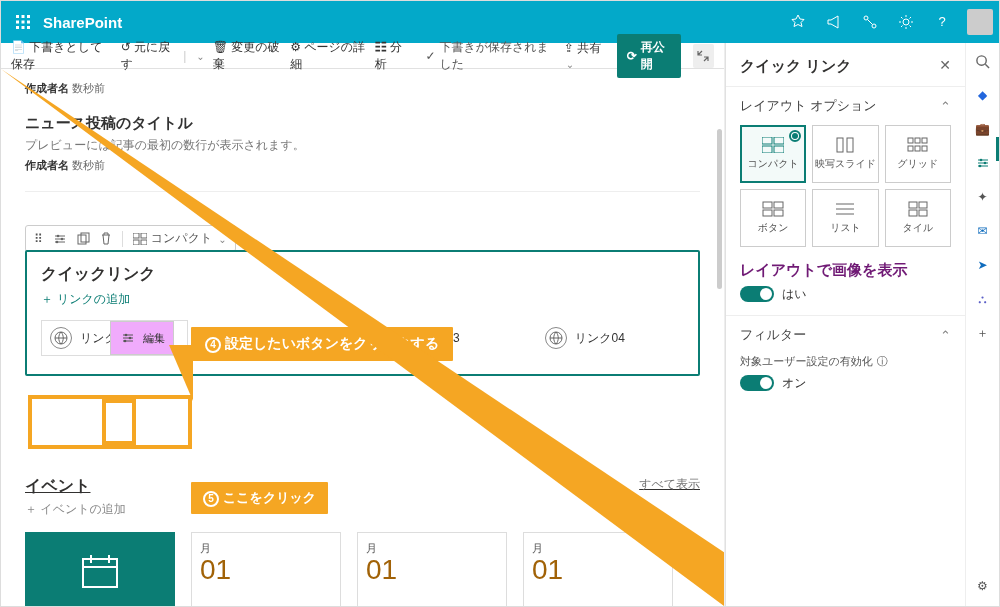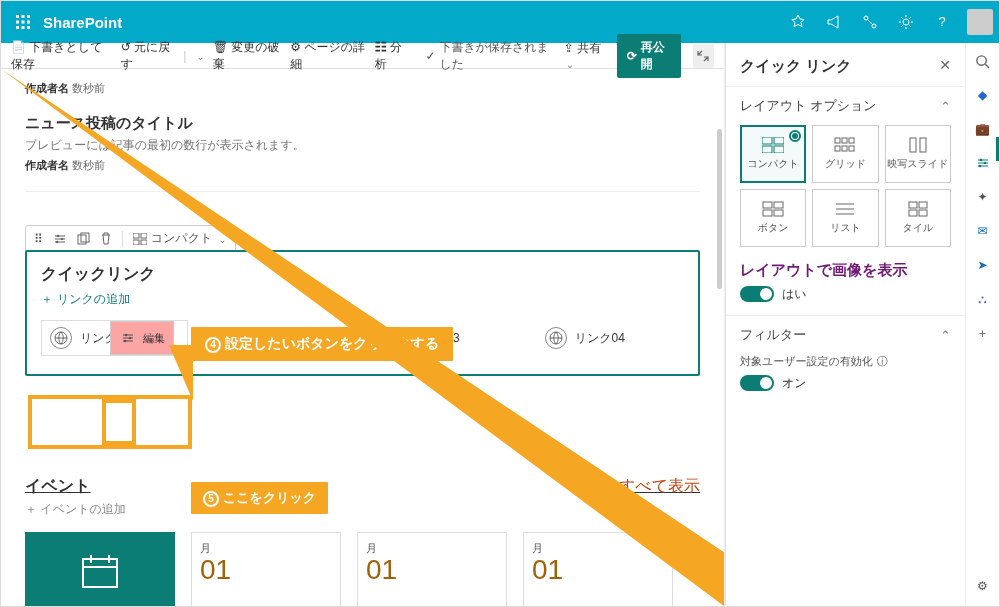--- a/index.html
+++ b/index.html
@@ -61,27 +61,27 @@
 .callout.c4 { left:190px; top:258px; padding:8px 14px; font-size:14px; }
 .callout.c5 { left:190px; top:413px; }
 .callout-tail { position:absolute; width:0; height:0; }
 .tail4 { left:168px; top:276px; border-right:24px solid #f5a623; border-top:0; border-bottom:56px solid transparent; }
 .tail5 { left:150px; top:371px; width:42px; height:50px; }
 .tail5::before { content:""; position:absolute; left:0; top:0; width:100%; height:100%; background:#f5a623; clip-path: polygon(0 0, 100% 90%, 100% 100%); }
 
 .circ { display:inline-flex; width:16px; height:16px; border:2px solid #fff; border-radius:50%; align-items:center; justify-content:center; font-size:10px; margin-right:4px; line-height:1;}
 
 
-.editpill { position:absolute; left:68px; top:0; height:34px; background:#fca5a5; border:1px solid #ccc; display:flex; align-items:center; gap:6px; padding:0 8px; font-size:11px; }
+.editpill { position:absolute; left:68px; top:0; height:34px; background:#f0abfc; border:1px solid #ccc; display:flex; align-items:center; gap:6px; padding:0 8px; font-size:11px; }
 .editpill .slider { width:18px; height:18px; display:flex; align-items:center; justify-content:center; }
 
 
 .events-head { display:flex; align-items:flex-start; margin-top:50px;text-decoration:underline; }
 .events-title { font-size:16px; font-weight:600; }
-.events-all { margin-left:auto; font-size:16px; color:#c2410c; }
+.events-all { margin-left:auto; font-size:12px; color:#737373; }
 .events-add { margin-top:4px; font-size:12px; color:#888; }
 .events-row { display:flex; gap:16px; margin-top:14px; }
 .evcard { width:150px; height:78px; border:1px solid #ddd; padding:8px; }
 .evcard.first { background:#0b7d74; display:flex; align-items:center; justify-content:center; border:none;}
 .evcal { width:42px; height:36px; }
 .ev-month { font-size:11px; color:#555; }
 .ev-day { font-size:28px; font-weight:400; color:#a16207; line-height:1; }
 
 
 .props { width:240px; border-left:1px solid #e1e1e1; padding:14px 14px 0; overflow:auto; }
@@ -345,35 +345,35 @@
             <svg class="lay-ic" viewBox="0 0 22 16">
               <rect x="0" y="0" width="10" height="7" fill="none" stroke="#0b7d74"></rect>
               <rect x="12" y="0" width="10" height="7" fill="none" stroke="#0b7d74"></rect>
               <rect x="0" y="9" width="10" height="7" fill="none" stroke="#0b7d74"></rect>
               <rect x="12" y="9" width="10" height="7" fill="none" stroke="#0b7d74"></rect>
             </svg>
             <span>コンパクト</span>
           </div>
         <div class="lay-opt">
             <svg class="lay-ic" viewBox="0 0 22 16">
+              <rect x="3" y="1" width="6" height="14" fill="none" stroke="#666"></rect>
+              <rect x="13" y="1" width="6" height="14" fill="none" stroke="#666"></rect>
+            </svg>
+            <span>映写スライド</span>
+          </div>
+        <div class="lay-opt">
+            <svg class="lay-ic" viewBox="0 0 22 16">
               <rect x="1" y="1" width="5" height="5" fill="none" stroke="#666"></rect>
               <rect x="8" y="1" width="5" height="5" fill="none" stroke="#666"></rect>
               <rect x="15" y="1" width="5" height="5" fill="none" stroke="#666"></rect>
               <rect x="1" y="9" width="5" height="5" fill="none" stroke="#666"></rect>
               <rect x="8" y="9" width="5" height="5" fill="none" stroke="#666"></rect>
               <rect x="15" y="9" width="5" height="5" fill="none" stroke="#666"></rect>
             </svg>
             <span>グリッド</span>
-          </div>
-        <div class="lay-opt">
-            <svg class="lay-ic" viewBox="0 0 22 16">
-              <rect x="3" y="1" width="6" height="14" fill="none" stroke="#666"></rect>
-              <rect x="13" y="1" width="6" height="14" fill="none" stroke="#666"></rect>
-            </svg>
-            <span>映写スライド</span>
           </div>
         <div class="lay-opt">
             <svg class="lay-ic" viewBox="0 0 22 16">
               <rect x="1" y="1" width="9" height="6" fill="none" stroke="#666"></rect>
               <rect x="12" y="1" width="9" height="6" fill="none" stroke="#666"></rect>
               <rect x="1" y="9" width="9" height="6" fill="none" stroke="#666"></rect>
               <rect x="12" y="9" width="9" height="6" fill="none" stroke="#666"></rect>
             </svg>
             <span>ボタン</span>
           </div>

